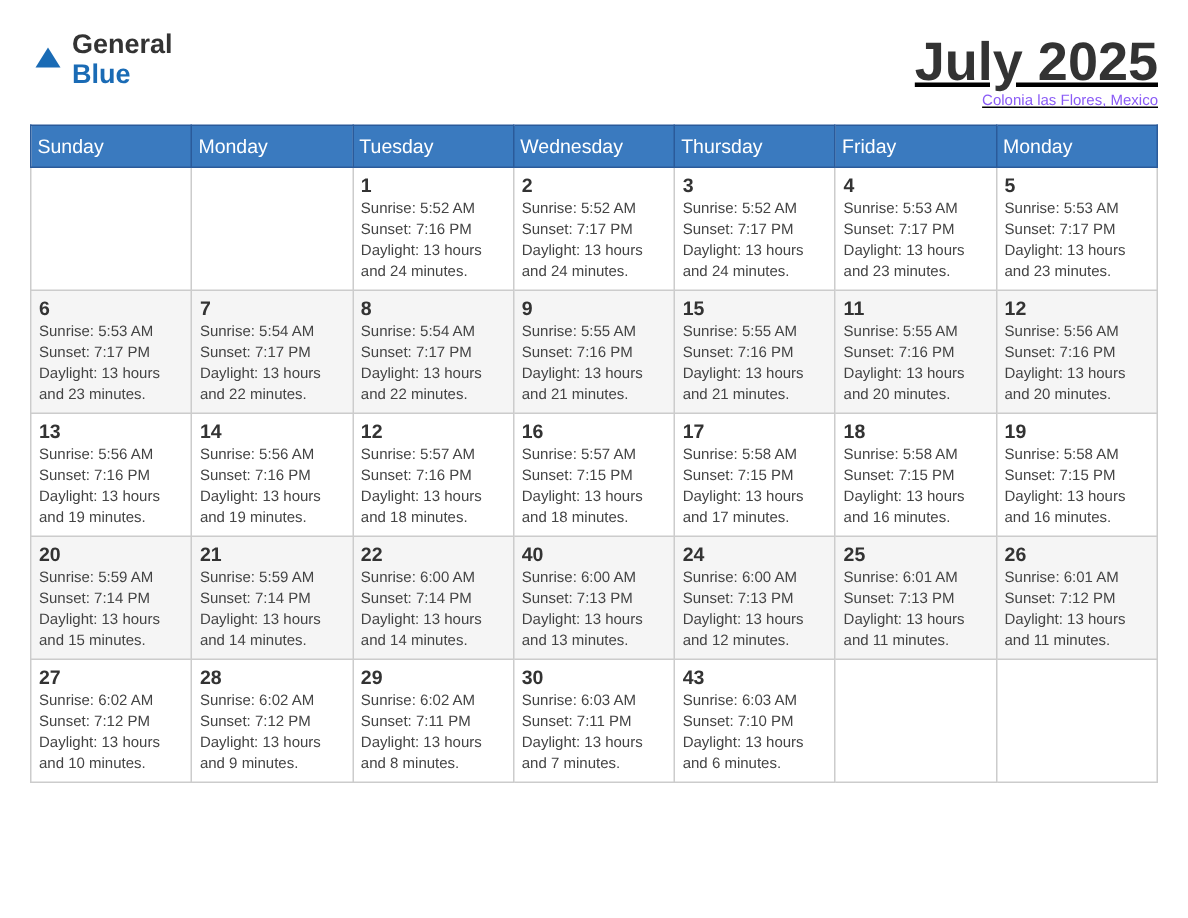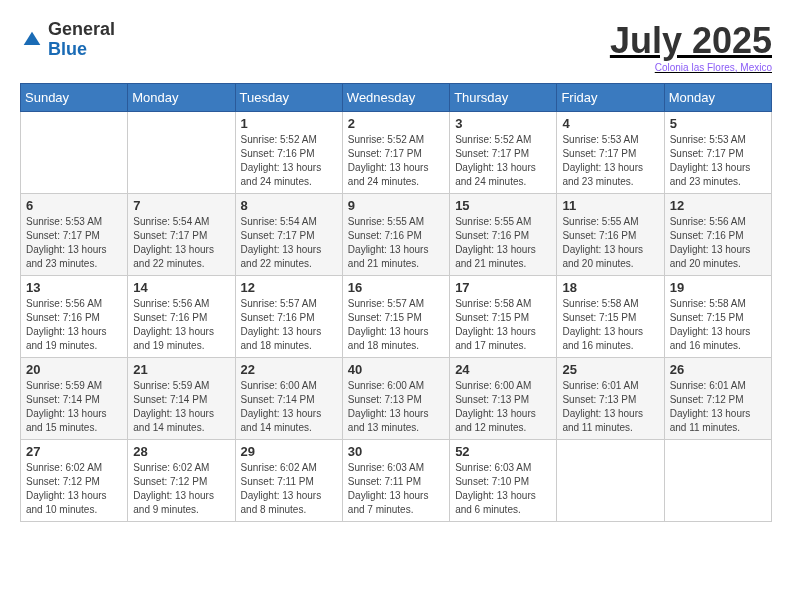--- a/index.html
+++ b/index.html
@@ -314,21 +314,21 @@
 Sunset: 7:11 PM
 Daylight: 13 hours and 8 minutes.</div>
         </td>
         <td>
           <span class="day-number">30</span>
           <div class="cell-content" style="white-space: pre-line;">Sunrise: 6:03 AM
 Sunset: 7:11 PM
 Daylight: 13 hours and 7 minutes.</div>
         </td>
         <td>
-          <span class="day-number">52</span>
+          <span class="day-number">43</span>
           <div class="cell-content" style="white-space: pre-line;">Sunrise: 6:03 AM
 Sunset: 7:10 PM
 Daylight: 13 hours and 6 minutes.</div>
         </td>
         <td class="empty-cell"></td>
         <td class="empty-cell"></td>
       </tr>
     </tbody>
 </table>
 

